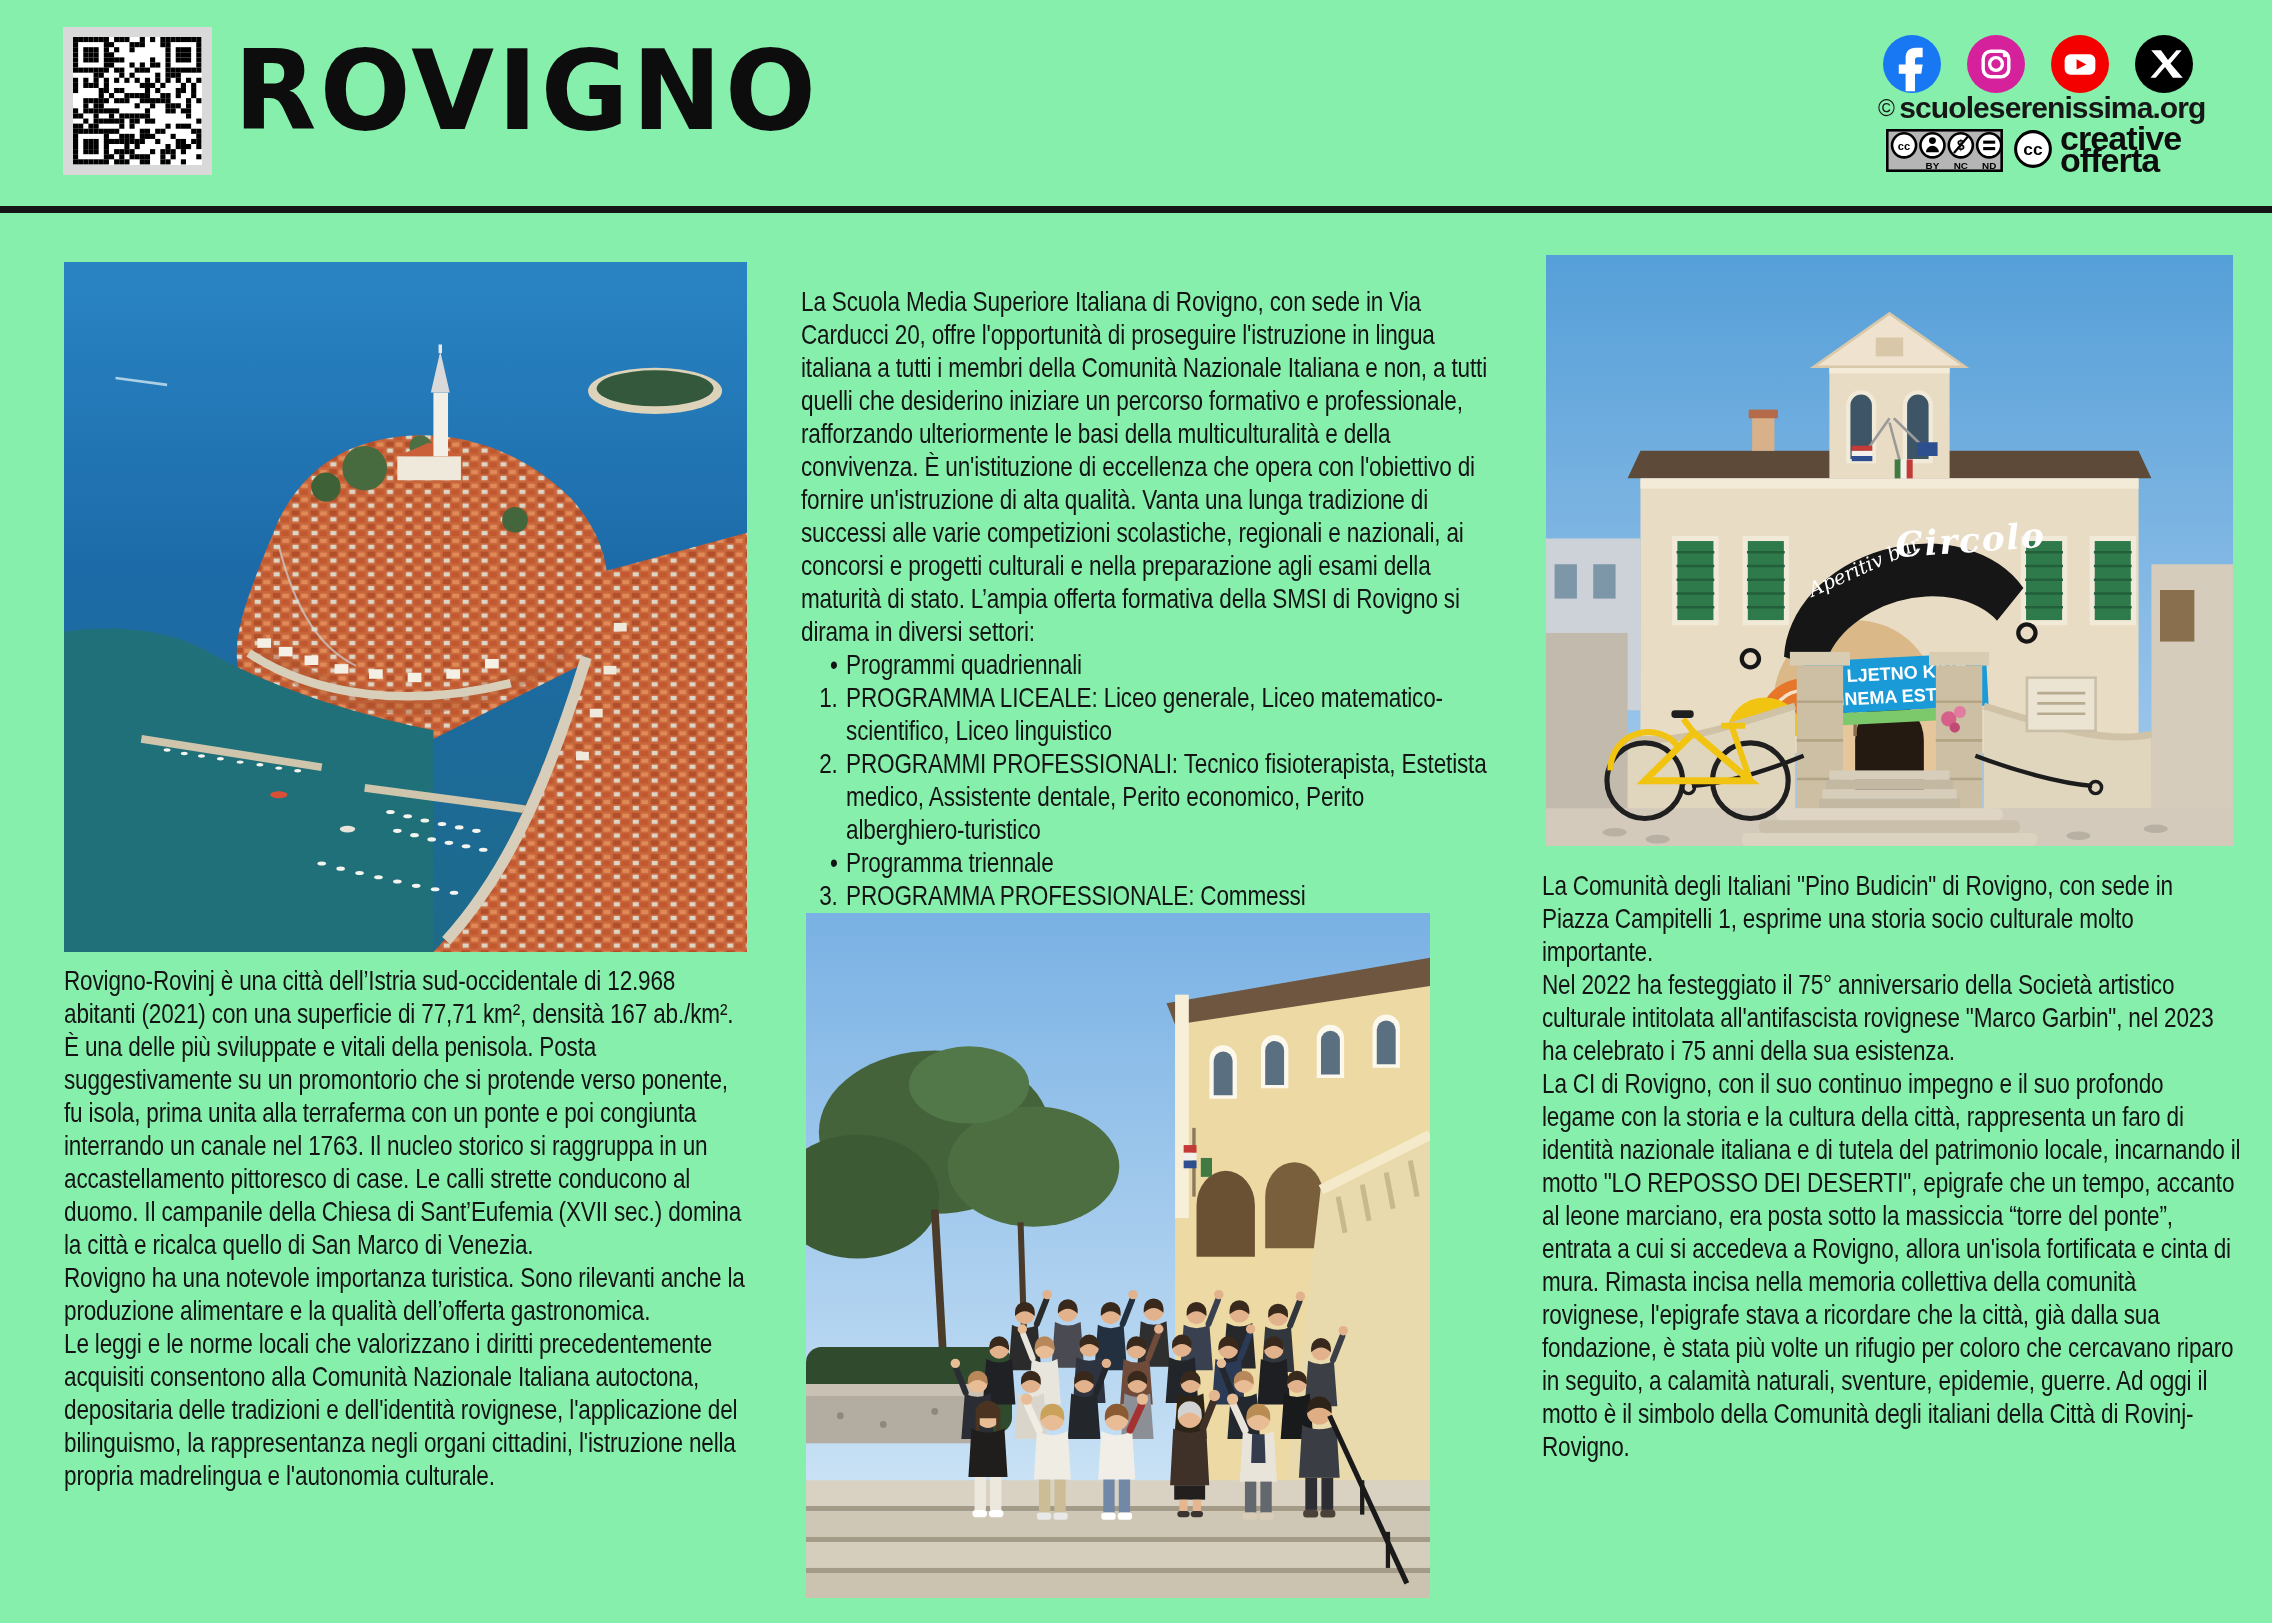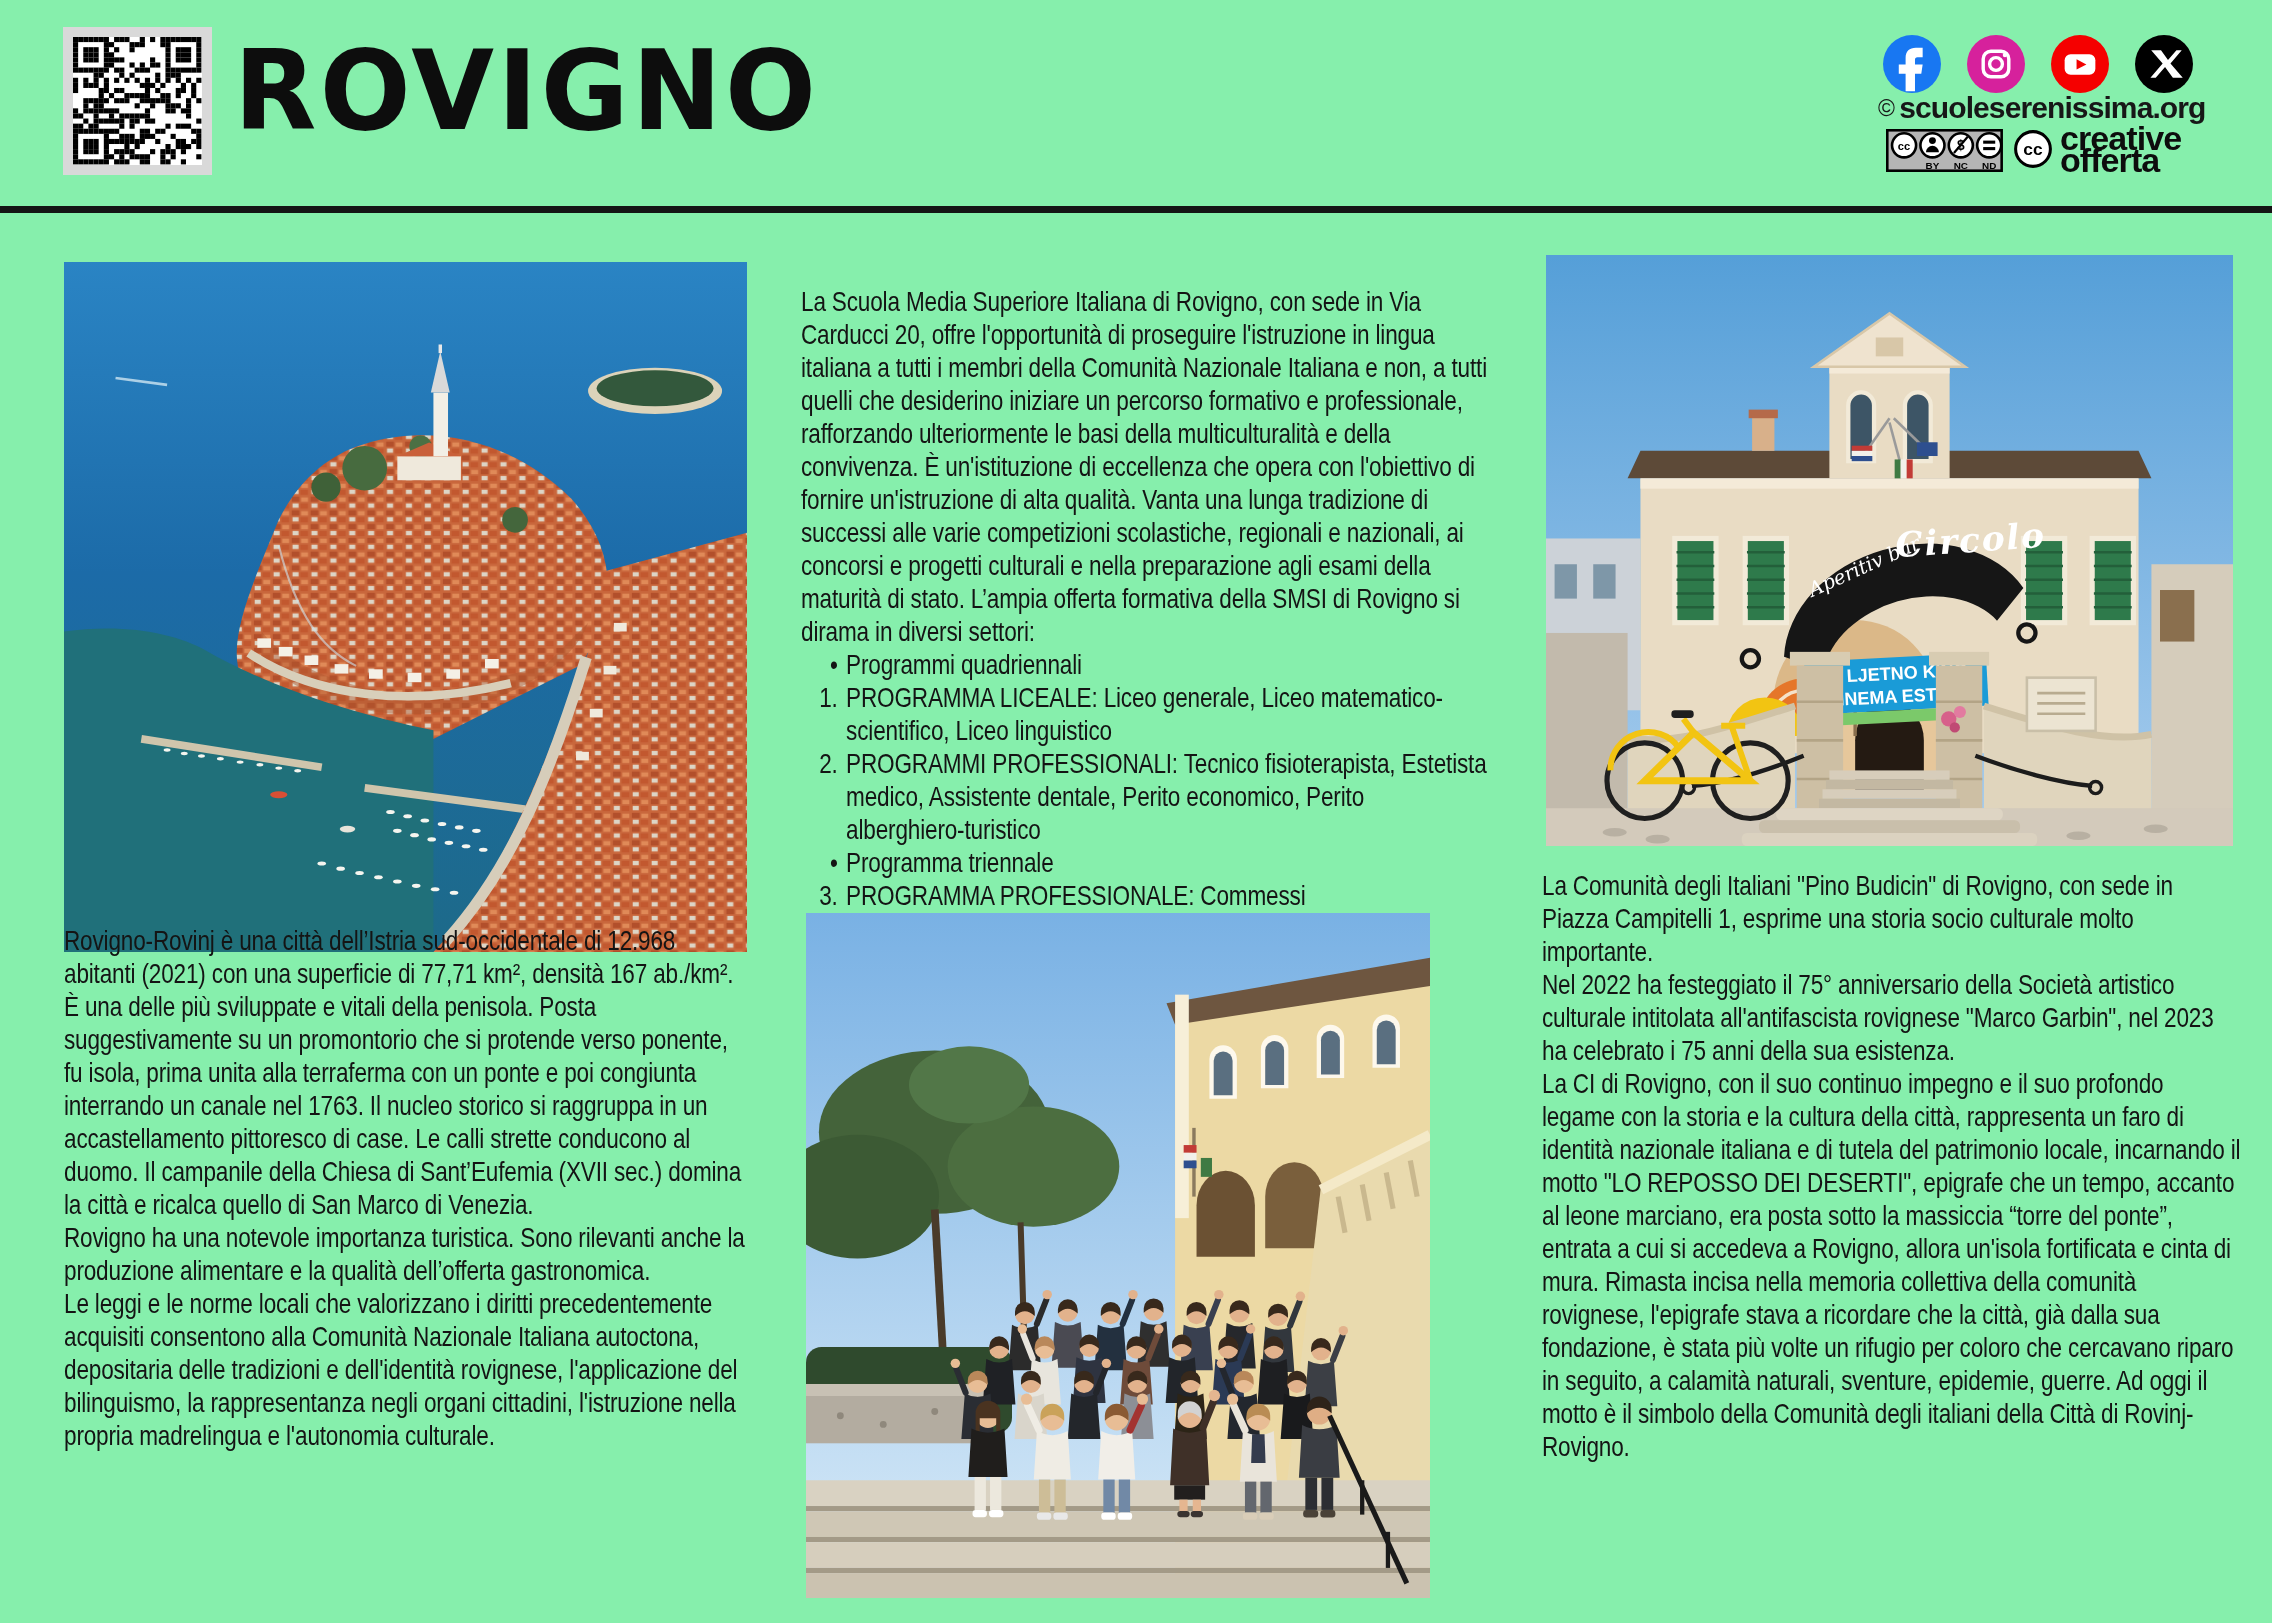--- a/index.html
+++ b/index.html
@@ -26,21 +26,21 @@
   figure.photo{margin:0;}
   figure.photo svg{width:100%;height:100%;display:block;}
   .ph-aerial{left:64px;top:262px;width:683px;height:690px;}
   .ph-group{left:806px;top:913px;width:624px;height:685px;}
   .ph-circolo{left:1546px;top:255px;width:687px;height:591px;}
 
   
   .txt{font-size:27.5px;line-height:33px;letter-spacing:-0.2px;color:#141414;}
   .squeeze{transform:scaleX(0.82);transform-origin:0 0;}
   .txt p{margin:0;}
-  .col-left{left:64px;top:924px;width:687px;}
+  .col-left{left:64px;top:964px;width:687px;}
   .col-mid{left:801px;top:285px;width:687px;}
   .col-right{left:1542px;top:869px;width:700px;}
   .li{display:flex;}
   .li .mk{flex:0 0 55px;text-align:right;padding-right:10.3px;box-sizing:border-box;}
   .li .lt{flex:1;}
 </style>
 </head>
 <body>
 
 <div class="page">

